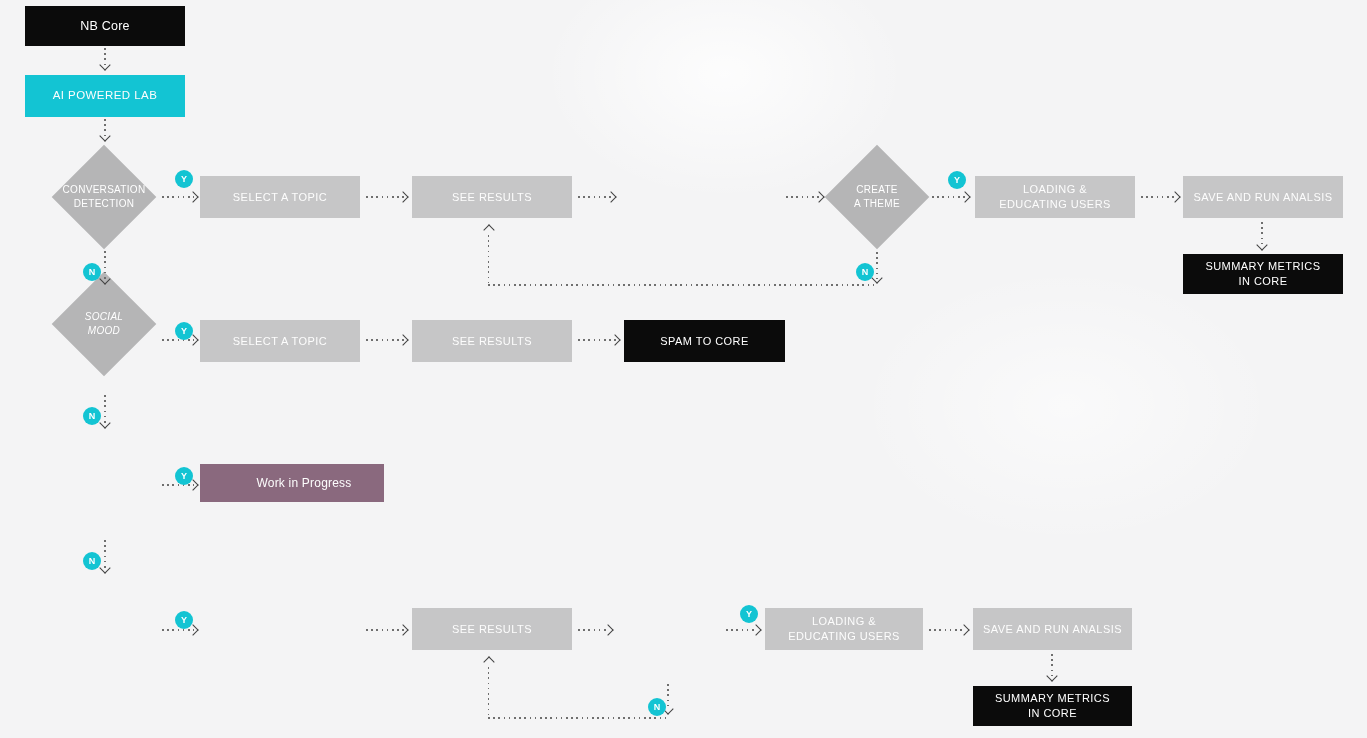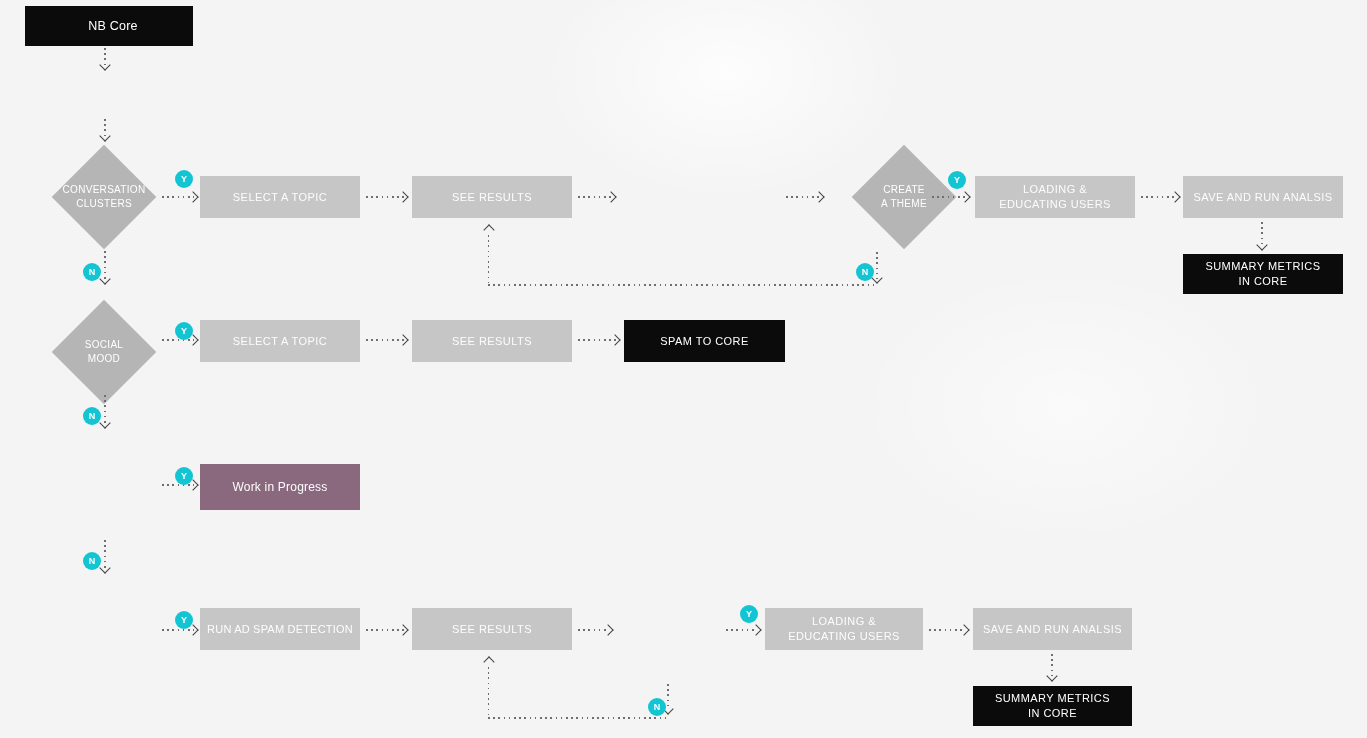--- a/index.html
+++ b/index.html
@@ -40,52 +40,52 @@
   .badge{position:absolute;width:18px;height:18px;border-radius:50%;
     background:var(--accent-cyan,#13c4d3);color:#fff;font-size:9px;font-weight:bold;
     display:flex;align-items:center;justify-content:center;z-index:2;
     letter-spacing:0;}
 </style>
 </head>
 <body>
 
 <div id="canvas">
 
-  <div class="box black title-box" style="left:25px;top:6px;width:160px;height:40px;padding-left:8px;">NB Core</div>
+  <div class="box black title-box" style="left:25px;top:6px;width:160px;height:40px;">NB Core</div>
+  <div class="box cyan" style="left:25px;top:75px;width:160px;height:42px;">AI POWERED LAB</div>
 
   <div class="diamond" style="left:52px;top:145px;">
     <div class="shape"></div>
     <div class="dlabel">CONVERSATION
-CLUSTERS</div>
+DETECTION</div>
   </div>
   <div class="box gray" style="left:200px;top:176px;width:160px;height:42px;">SELECT A TOPIC</div>
   <div class="box gray" style="left:412px;top:176px;width:160px;height:42px;">SEE RESULTS</div>
-  <div class="diamond" style="left:852px;top:145px;">
+  <div class="diamond" style="left:825px;top:145px;">
     <div class="shape"></div>
     <div class="dlabel">CREATE
 A THEME</div>
   </div>
   <div class="box gray" style="left:975px;top:176px;width:160px;height:42px;">LOADING &amp;
 EDUCATING USERS</div>
   <div class="box gray" style="left:1183px;top:176px;width:160px;height:42px;">SAVE AND RUN ANALSIS</div>
   <div class="box black" style="left:1183px;top:254px;width:160px;height:40px;">SUMMARY METRICS
 IN CORE</div>
 
-  <div class="diamond" style="left:52px;top:300px;">
+  <div class="diamond" style="left:52px;top:272px;font-style:italic;">
     <div class="shape"></div>
     <div class="dlabel">SOCIAL
 MOOD</div>
   </div>
   <div class="box gray" style="left:200px;top:320px;width:160px;height:42px;">SELECT A TOPIC</div>
   <div class="box gray" style="left:412px;top:320px;width:160px;height:42px;">SEE RESULTS</div>
   <div class="box black" style="left:624px;top:320px;width:161px;height:42px;">SPAM TO CORE</div>
 
-  <div class="box purple" style="left:200px;top:464px;width:160px;height:46px;">Work in Progress</div>
+  <div class="box purple" style="left:200px;top:464px;width:160px;height:38px;padding-left:24px;">Work in Progress</div>
 
-  <div class="box gray" style="left:200px;top:608px;width:160px;height:42px;letter-spacing:.2px;">RUN AD SPAM DETECTION</div>
   <div class="box gray" style="left:412px;top:608px;width:160px;height:42px;">SEE RESULTS</div>
   <div class="box gray" style="left:765px;top:608px;width:158px;height:42px;">LOADING &amp;
 EDUCATING USERS</div>
   <div class="box gray" style="left:973px;top:608px;width:159px;height:42px;">SAVE AND RUN ANALSIS</div>
   <div class="box black" style="left:973px;top:686px;width:159px;height:40px;">SUMMARY METRICS
 IN CORE</div>
 
   <div class="dv" style="left:104px;top:48px;height:18px;"></div>
   <i class="ah d" style="left:100.5px;top:61px;"></i>
   <div class="dv" style="left:104px;top:119px;height:18px;"></div>

